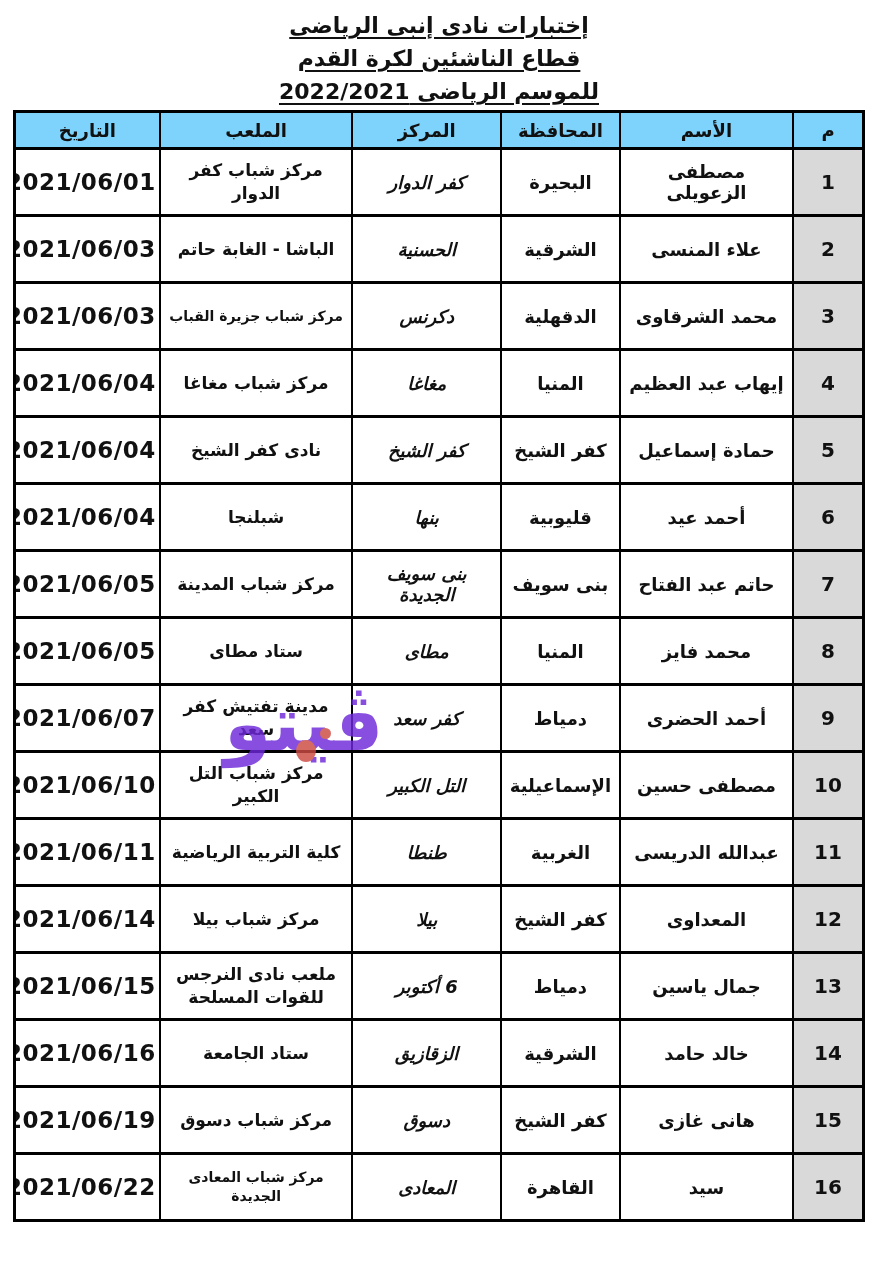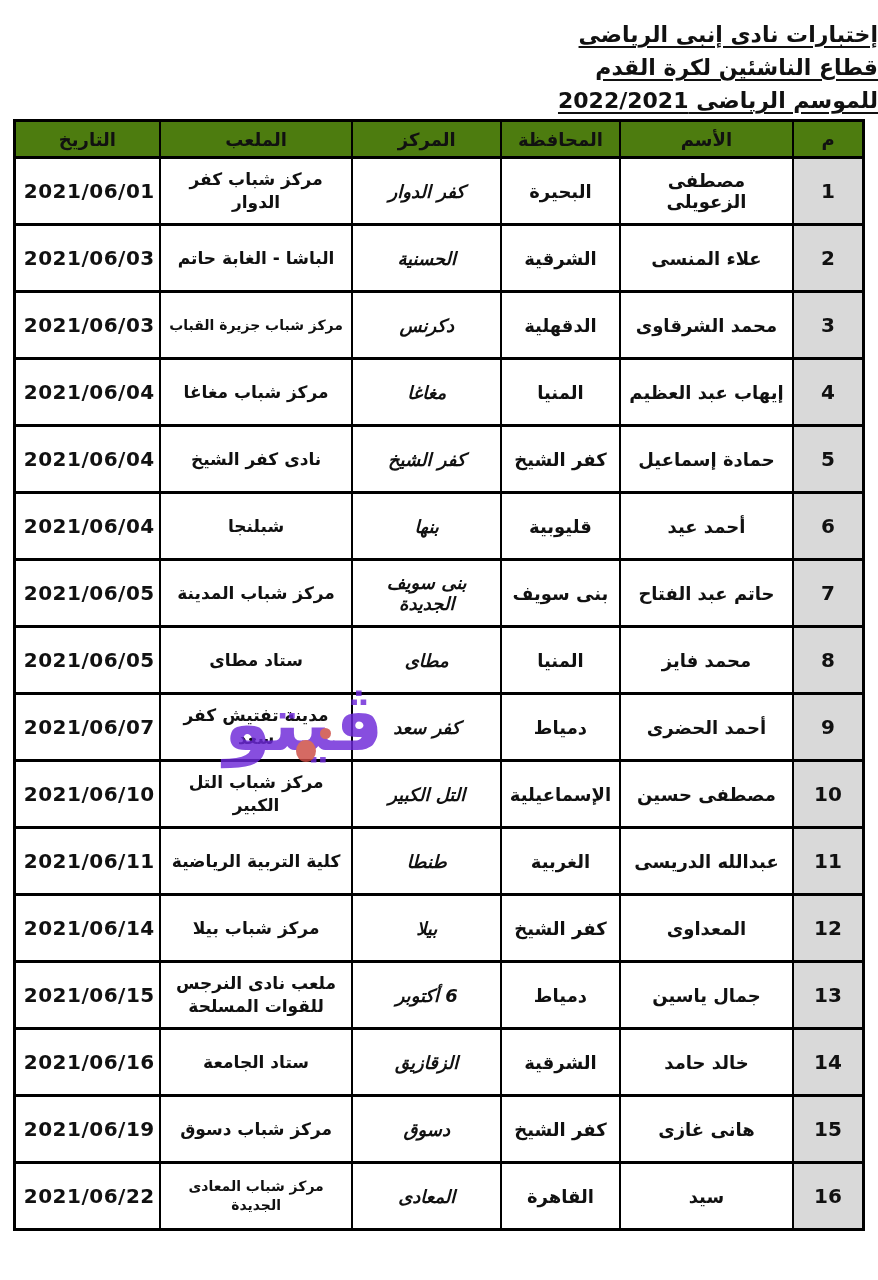--- a/index.html
+++ b/index.html
@@ -8,22 +8,22 @@
     background: #ffffff;
     width: 878px;
   }
   body {
     position: relative;
     font-family: "DejaVu Sans", sans-serif;
     color: #000000;
     direction: rtl;
   }
   .title-block {
-    padding-top: 18px;
-    text-align: right;
+    padding-top: 9px;
+    text-align: center;
   }
   .title-line {
     font-size: 22px;
     font-weight: bold;
     line-height: 33px;
     text-decoration: underline;
     text-decoration-thickness: 2px;
     text-underline-offset: 4px;
     color: #111111;
   }
@@ -39,42 +39,42 @@
     border-top-width: 3px;
     border-bottom-width: 3px;
     text-align: center;
     vertical-align: middle;
     padding: 2px 4px;
     overflow: hidden;
     font-weight: bold;
     color: #111111;
   }
   .schedule thead th {
-    background: #4d7c0f;
+    background: #7dd3fc;
     height: 30px;
     font-size: 18px;
   }
   .schedule tbody tr { height: 67px; }
   .col-serial  { width: 8.3%; }
   .col-name    { width: 20.4%; }
   .col-gov     { width: 14.0%; }
   .col-center  { width: 17.5%; }
   .col-stadium { width: 22.7%; }
   .col-date    { width: 17.1%; }
   td.serial-cell {
     background: #d9d9d9;
     font-size: 20px;
   }
   td.name-cell        { font-size: 18px; }
   td.governorate-cell { font-size: 18px; }
   td.center-cell      { font-size: 18px; font-style: italic; }
   td.stadium-cell     { font-size: 17px; line-height: 1.35; }
   td.stadium-cell.small { font-size: 14px; margin-left: 48px; }
   td.date-cell {
-    font-size: 20px;
+    font-size: 23px;
     letter-spacing: 0.5px;
     text-align: right;
   }
   .watermark {
     position: absolute;
     left: 224px;
     top: 682px;
     z-index: 5;
     pointer-events: none;
     font-size: 76px;

